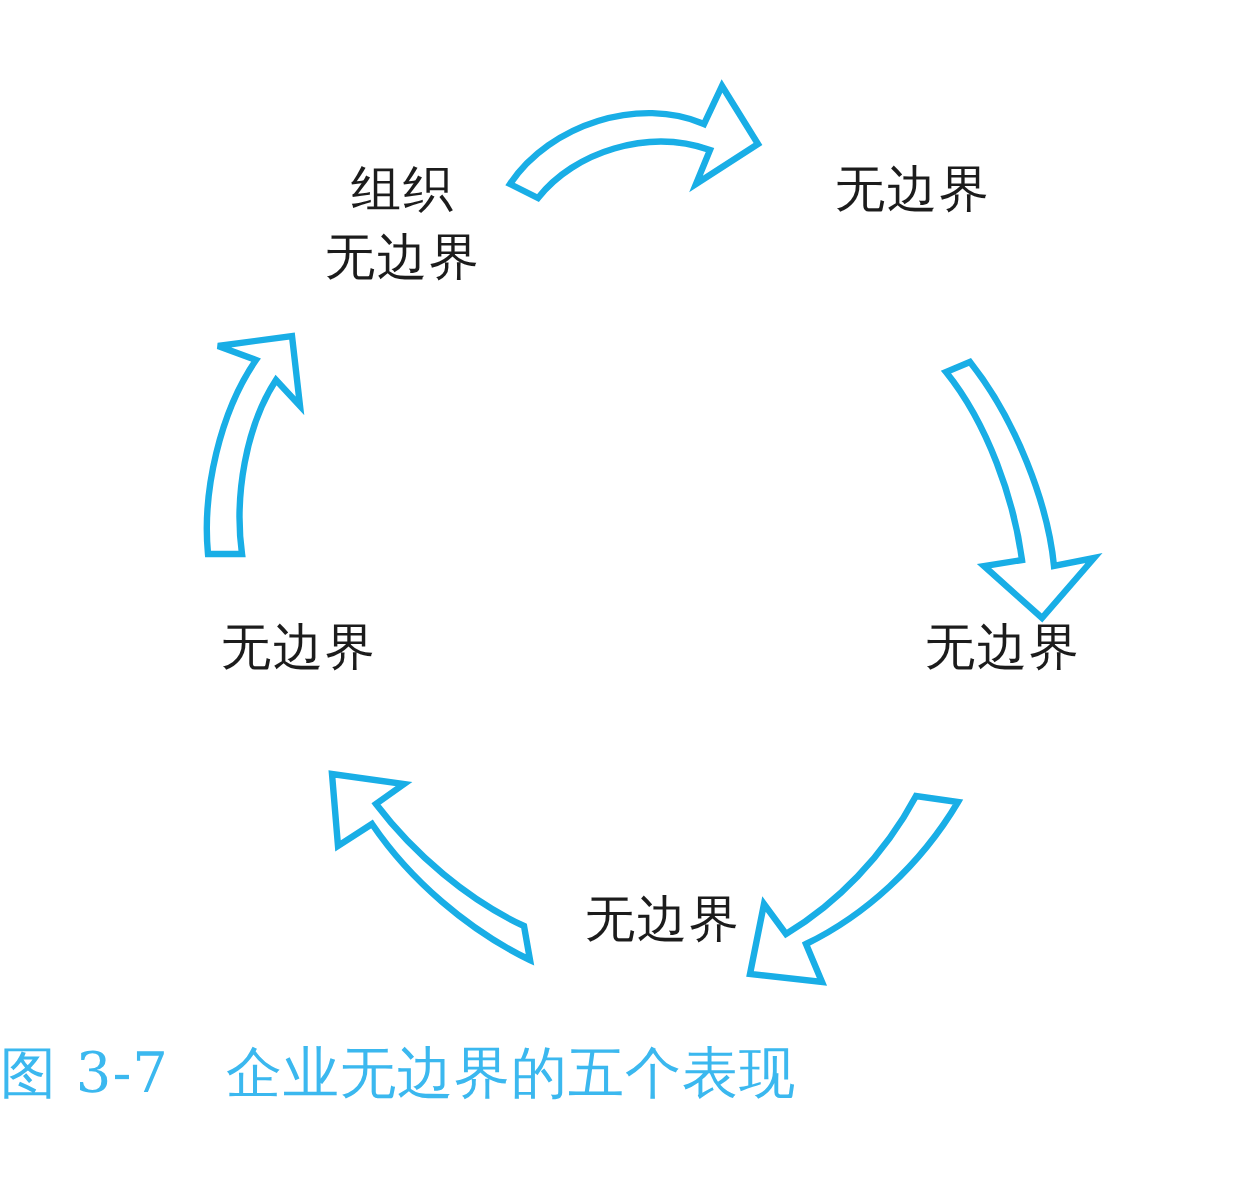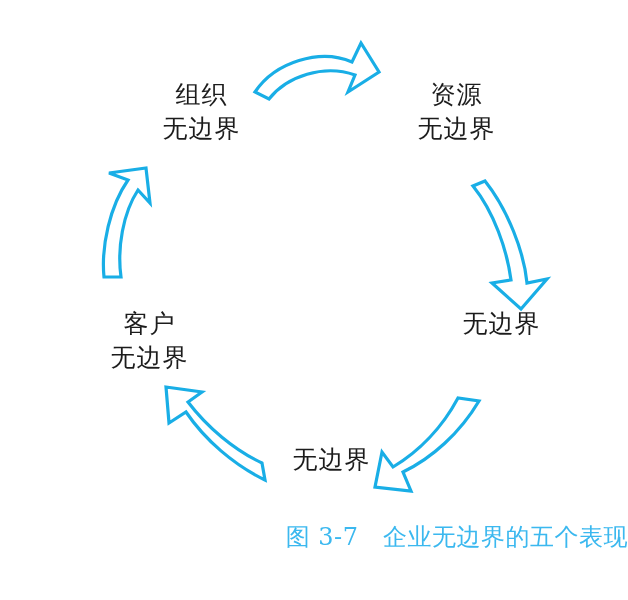--- a/index.html
+++ b/index.html
@@ -42,24 +42,24 @@
   #node-resource     { left: 355px; top: 78px;  width: 175px; }
   #node-industry     { left: 400px; top: 307px; width: 175px; }
   #node-product      { left: 230px; top: 443px; width: 175px; }
   #node-customer     { left: 48px;  top: 307px; width: 175px; }
 
   #figure-caption {
     position: absolute;
     left: 0;
     top: 522px;
     width: 628px;
-    text-align: right;
+    text-align: left;
     color: #3bb8ef;
     font-family: "DejaVu Serif", "Liberation Serif", serif;
-    font-size: 24px;
+    font-size: 28px;
     line-height: 30px;
     letter-spacing: 0.5px;
     white-space: pre;
   }
 </style>
 </head>
 <body>
 
 <div id="figure-root">
 
@@ -112,32 +112,30 @@
                Z"></path>
     </g>
   </svg>
 
   <div class="node-label" id="node-organization">
     <span class="lbl-line">组织</span>
     <span class="lbl-line">无边界</span>
   </div>
 
   <div class="node-label" id="node-resource">
-    <span class="lbl-line">资源</span>
     <span class="lbl-line">无边界</span>
   </div>
 
   <div class="node-label" id="node-industry">
     <span class="lbl-line">无边界</span>
   </div>
 
   <div class="node-label" id="node-product">
     <span class="lbl-line">无边界</span>
   </div>
 
   <div class="node-label" id="node-customer">
-    <span class="lbl-line">客户</span>
     <span class="lbl-line">无边界</span>
   </div>
 
   <div id="figure-caption">图 3-7　企业无边界的五个表现</div>
 
 </div>
 
 </body></html>

